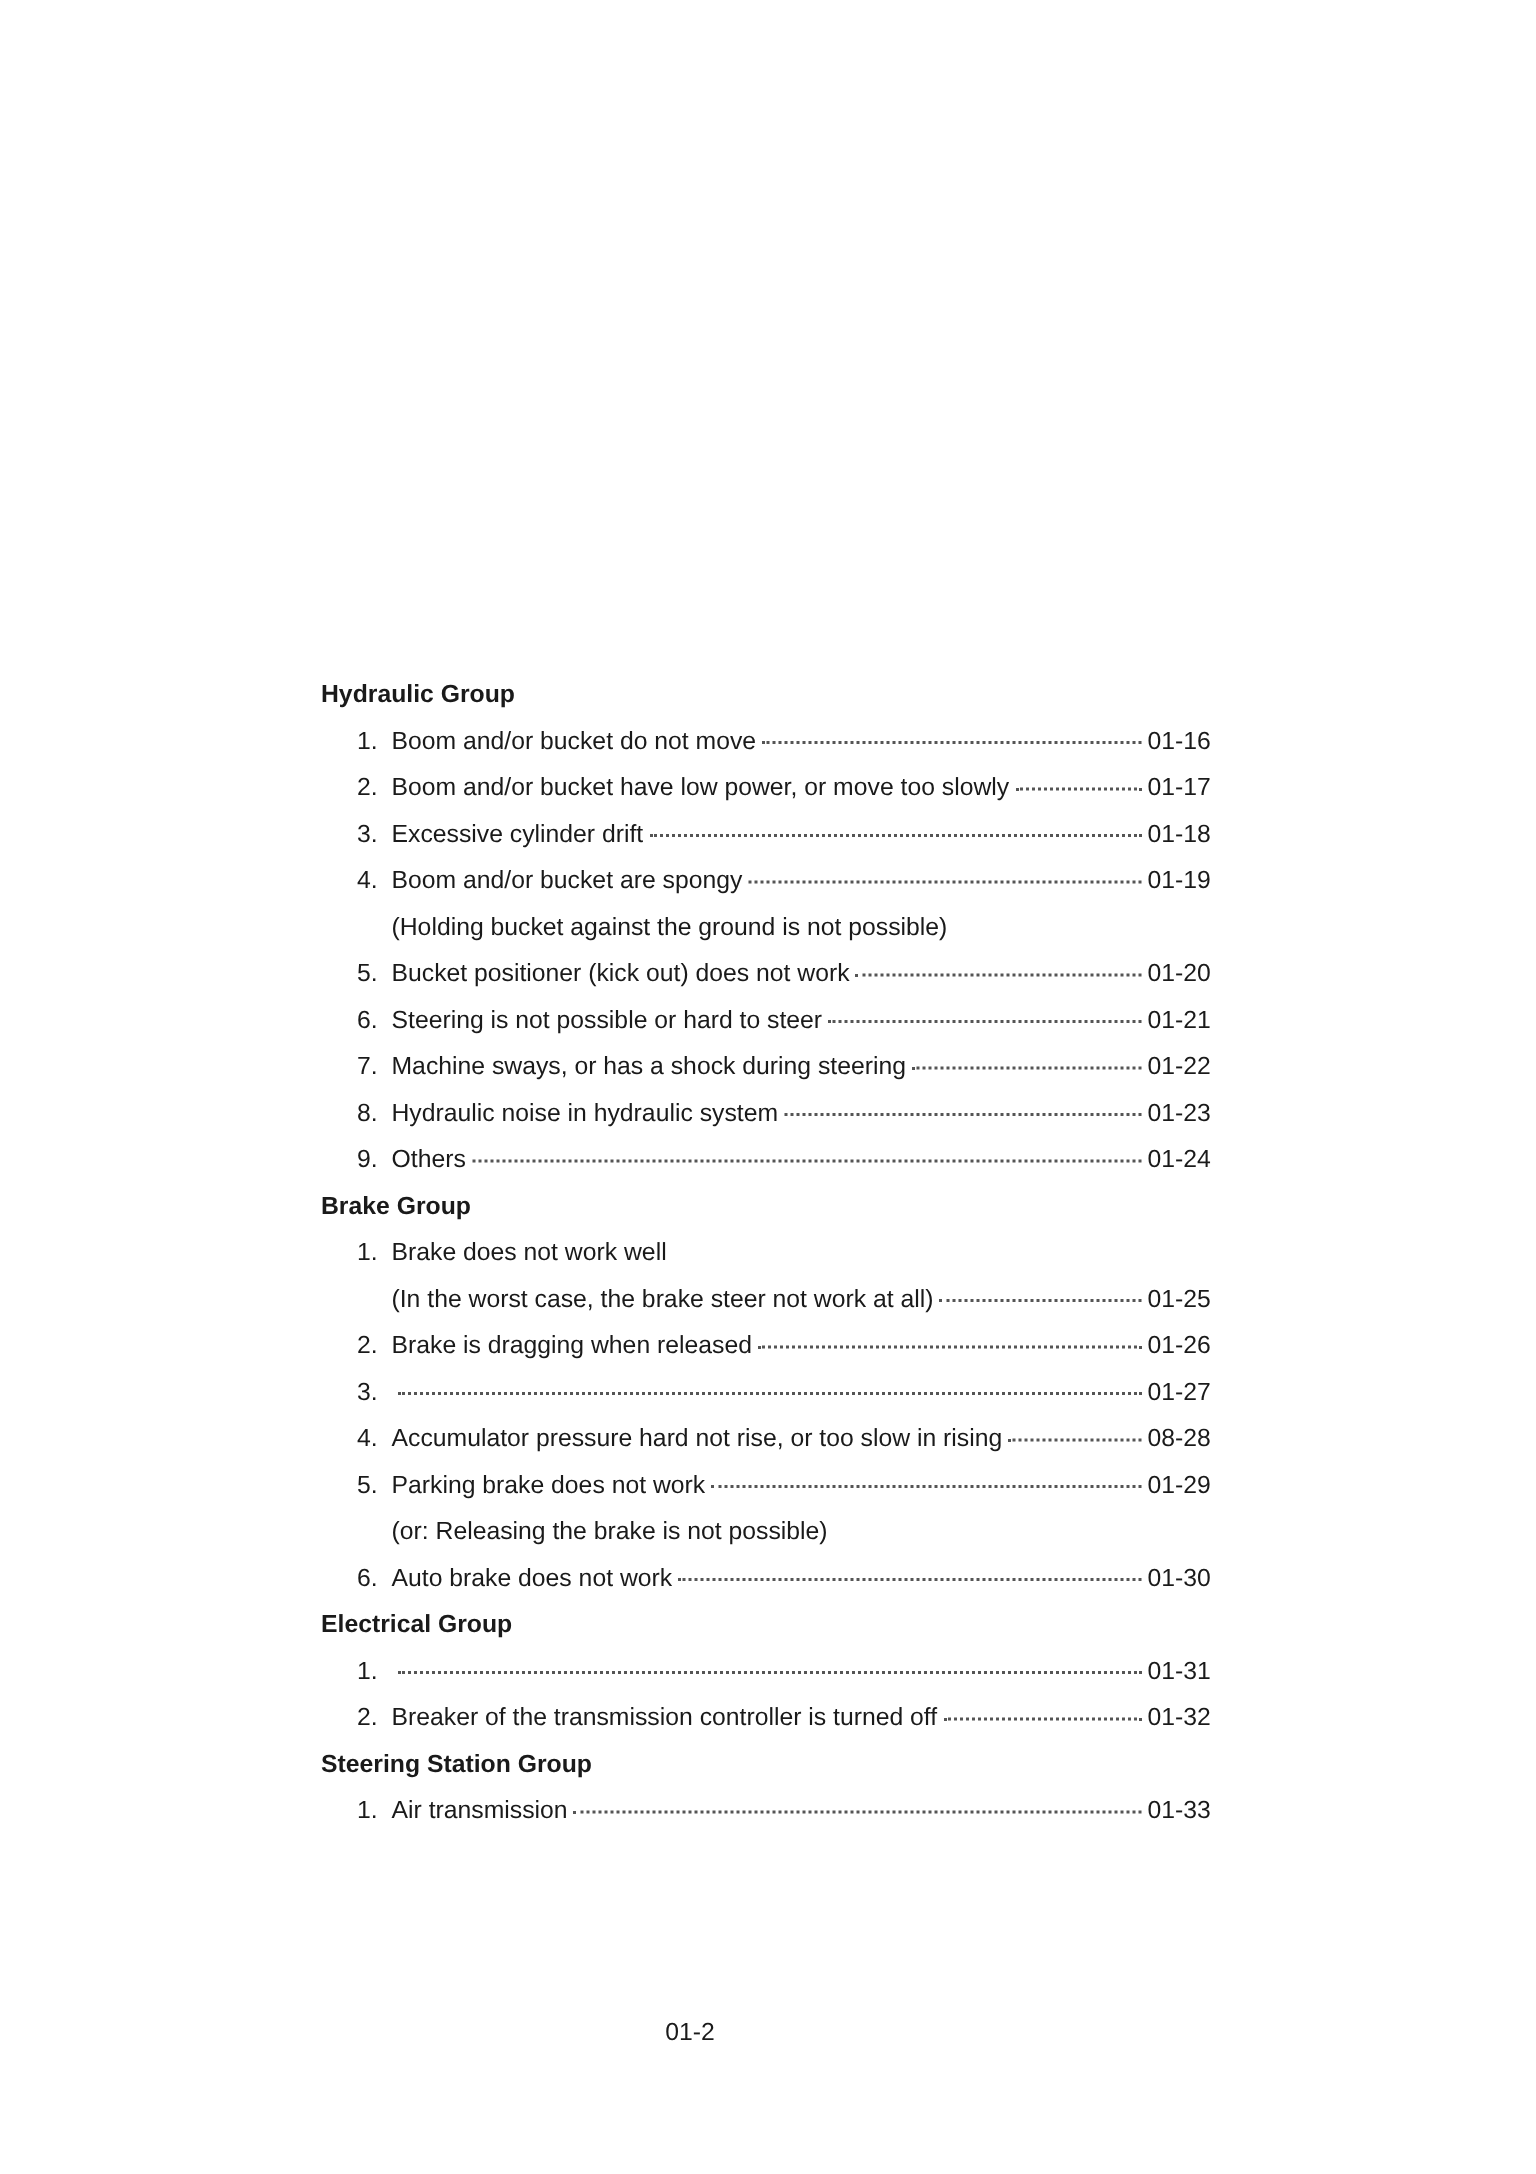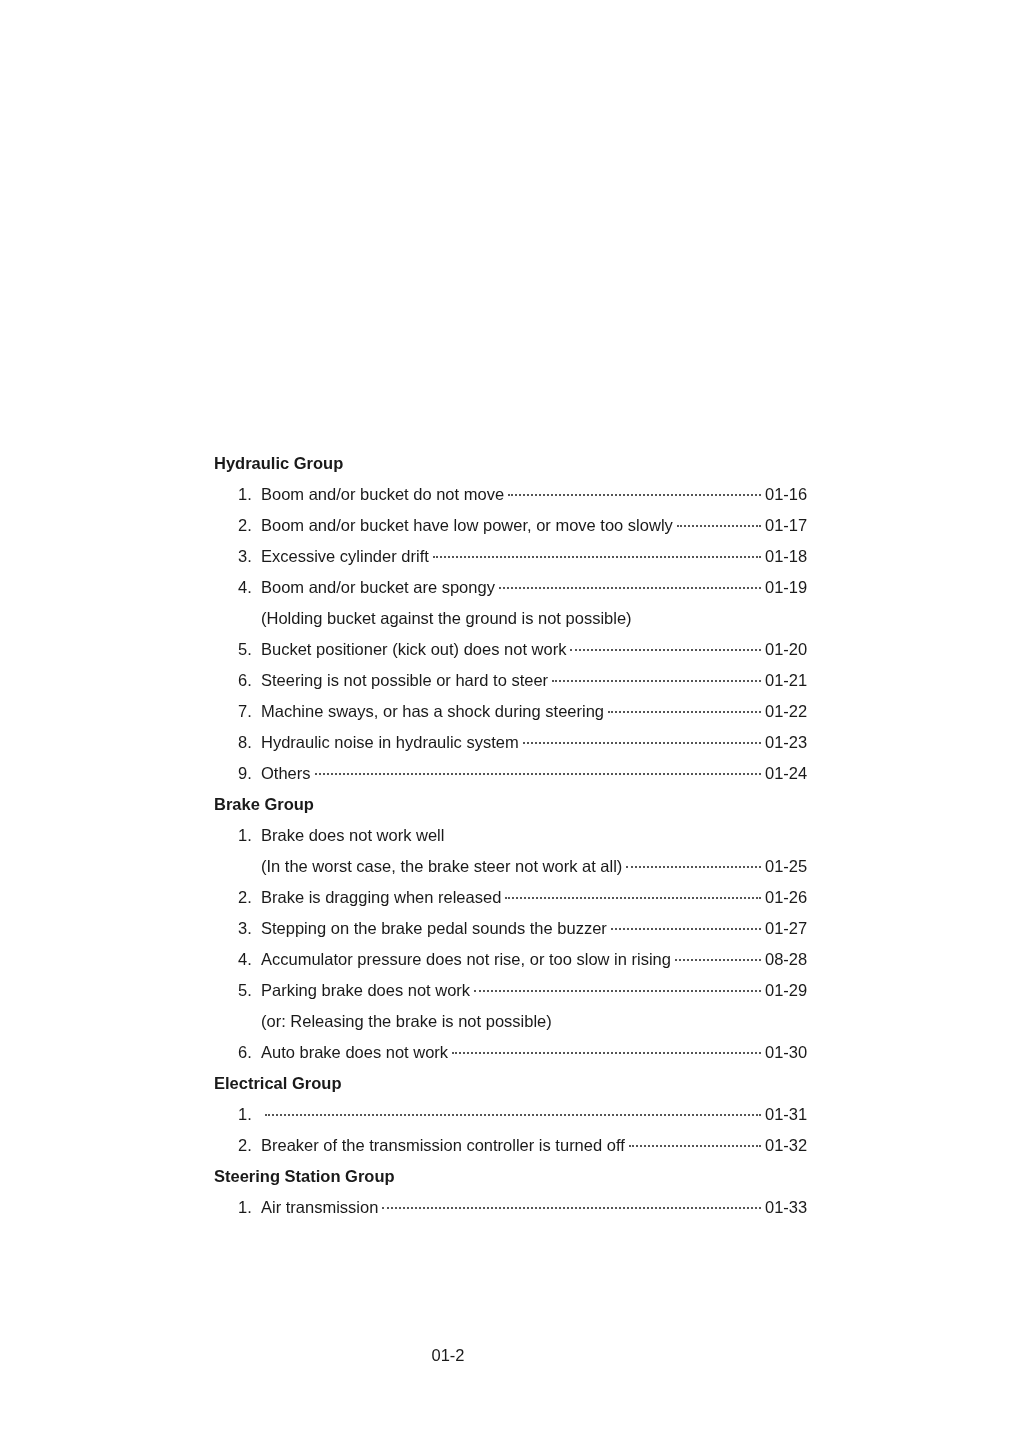--- a/index.html
+++ b/index.html
@@ -21,21 +21,21 @@
     .num span { display: inline-block; width: 47px; text-align: left; padding-left: 24px; box-sizing: border-box; }
     .label { flex: none; padding-left: 0; white-space: nowrap; }
     .leader {
       flex: 1 1 auto; margin: 0 4px; position: relative; top: -4px;
       border-bottom: 2px dotted #555; height: 0; align-self: center;
     }
     .leader.none { border-bottom: none; }
     .page { flex: none; text-align: left; width: 44px; }
     .row.cont .label { padding-left: 47px; }
     #footer {
-      position: absolute; left: 4px; width: 836px; top: 1346px;
+      position: absolute; left: 16px; width: 836px; top: 1346px;
       text-align: center; font-size: 16.5px; padding-left: 26px;
     }
   </style>
 </head>
 <body>
 
 <div id="toc">
     <div>
       <div class="group-title">Hydraulic Group</div>
       <div class="row">
@@ -112,27 +112,26 @@
         <div class="page">01-25</div>
       </div>
       <div class="row">
         <div class="num"><span>2.</span></div>
         <div class="label">Brake is dragging when released</div>
         <div class="leader"></div>
         <div class="page">01-26</div>
       </div>
       <div class="row">
         <div class="num"><span>3.</span></div>
-        <div class="label">Stepping on the brake pedal sounds the buzzer</div>
         <div class="leader"></div>
         <div class="page">01-27</div>
       </div>
       <div class="row">
         <div class="num"><span>4.</span></div>
-        <div class="label">Accumulator pressure does not rise, or too slow in rising</div>
+        <div class="label">Accumulator pressure hard not rise, or too slow in rising</div>
         <div class="leader"></div>
         <div class="page">08-28</div>
       </div>
       <div class="row">
         <div class="num"><span>5.</span></div>
         <div class="label">Parking brake does not work</div>
         <div class="leader"></div>
         <div class="page">01-29</div>
       </div>
       <div class="row cont">

